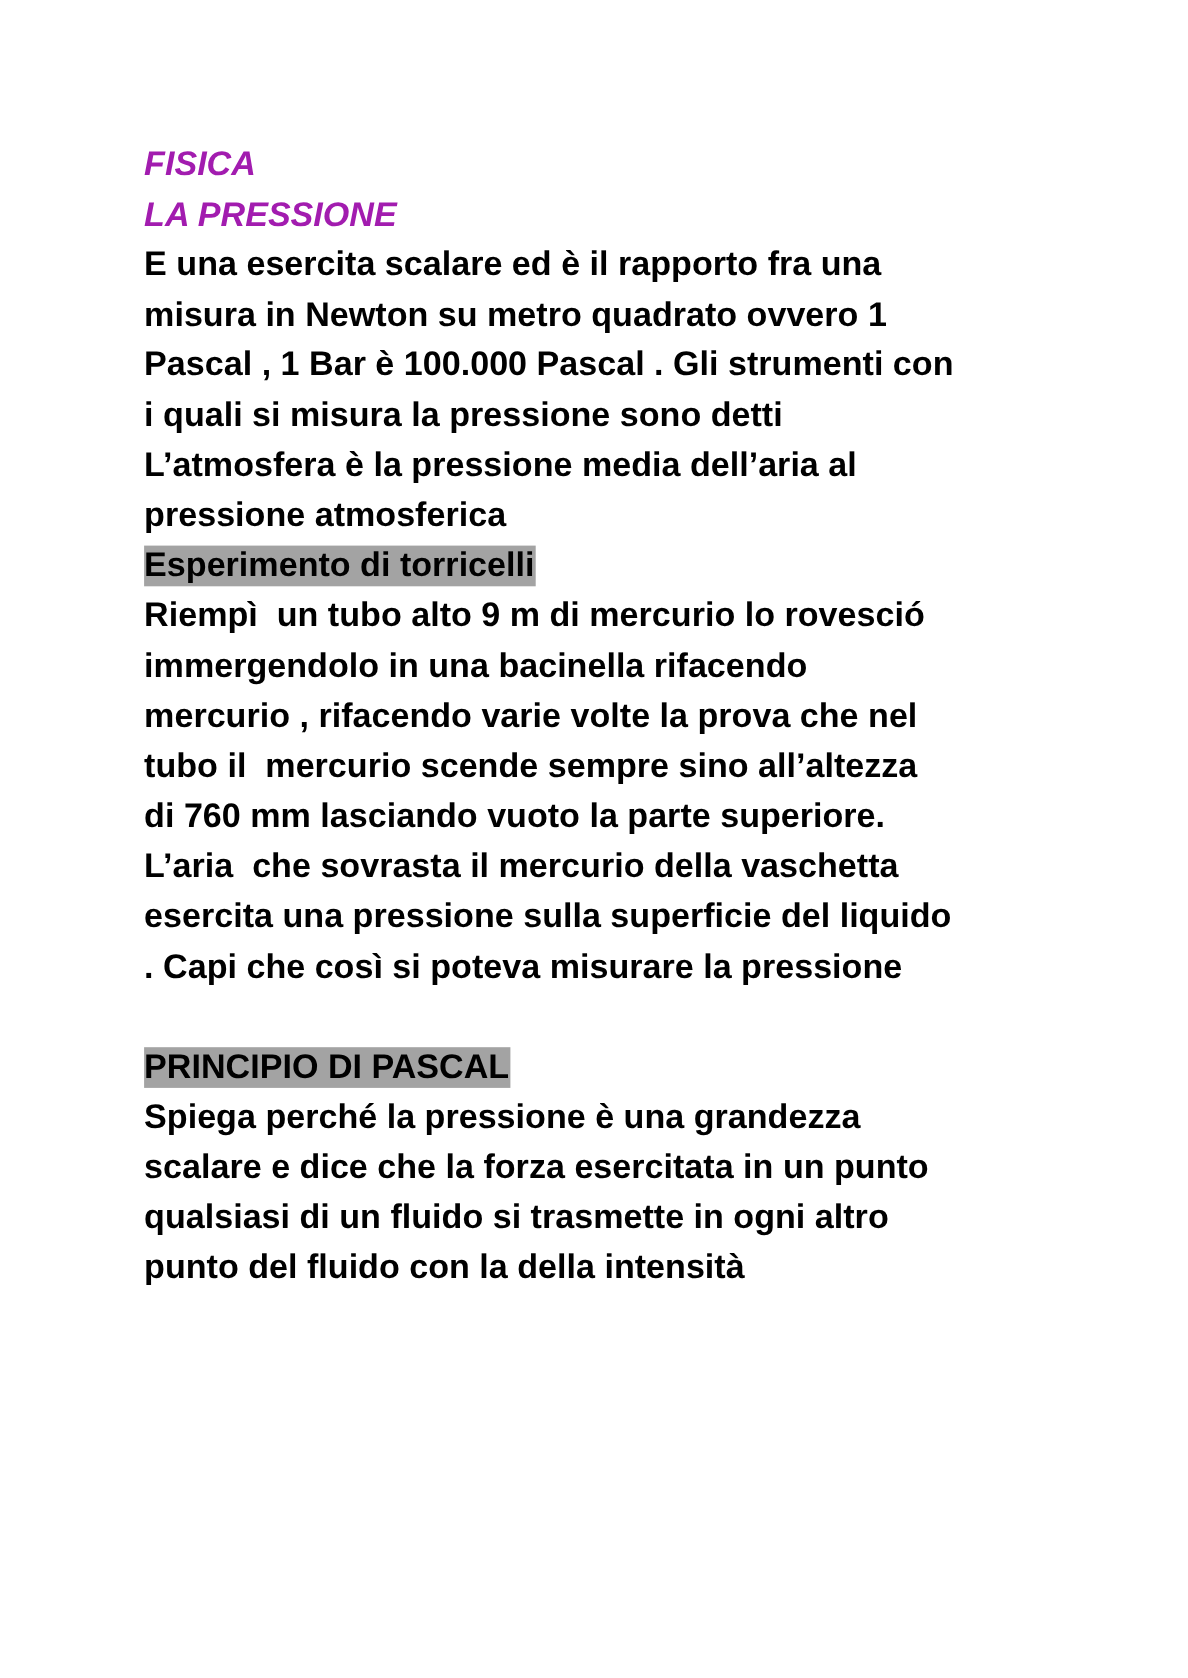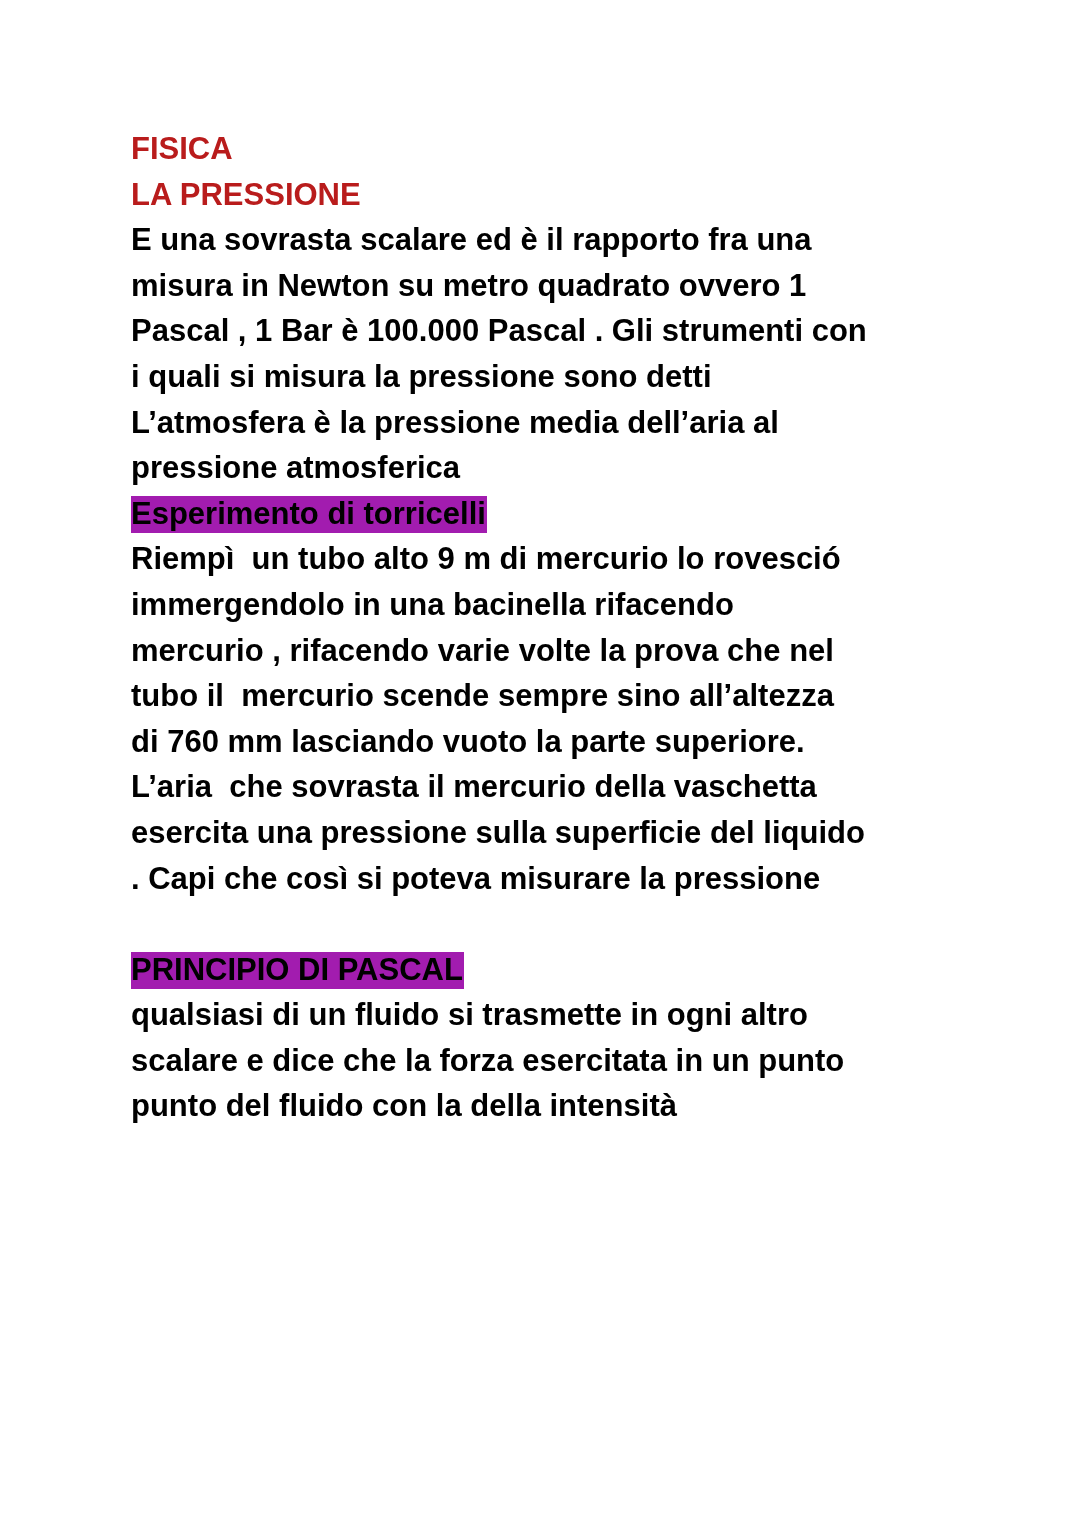--- a/index.html
+++ b/index.html
@@ -18,45 +18,46 @@
       left: 131px;
       top: 126px;
       width: 860px;
       font-family: "Liberation Sans", sans-serif;
       font-weight: bold;
       font-size: 31px;
       line-height: 45.6px;
       color: #000000;
     }
     .title {
-      color: #b91c1c;
+      color: #a21caf;
+      font-style: italic;
     }
     .line {
       display: block;
       white-space: pre;
       height: 45.6px;
     }
     .hl {
-      background: #a21caf;
+      background: #a3a3a3;
       padding: 0 1px 2px 0;
     }
     .blank {
       display: block;
       height: 45.6px;
     }
   </style>
 </head>
 <body>
 
 <div class="page">
   <span class="line title">FISICA</span>
   <span class="line title">LA PRESSIONE</span>
 
   <div>
-    <span class="line">E una sovrasta scalare ed è il rapporto fra una</span>
+    <span class="line">E una esercita scalare ed è il rapporto fra una</span>
     <span class="line">misura in Newton su metro quadrato ovvero 1</span>
     <span class="line">Pascal , 1 Bar è 100.000 Pascal . Gli strumenti con</span>
     <span class="line">i quali si misura la pressione sono detti</span>
     <span class="line">L’atmosfera è la pressione media dell’aria al</span>
     <span class="line">pressione atmosferica</span>
   </div>
 
   <div>
     <span class="line"><span class="hl">Esperimento di torricelli</span></span>
     <span class="line">Riempì  un tubo alto 9 m di mercurio lo rovesció</span>
@@ -66,17 +67,18 @@
     <span class="line">di 760 mm lasciando vuoto la parte superiore.</span>
     <span class="line">L’aria  che sovrasta il mercurio della vaschetta</span>
     <span class="line">esercita una pressione sulla superficie del liquido</span>
     <span class="line">. Capi che così si poteva misurare la pressione</span>
   </div>
 
   <span class="blank"></span>
 
   <div>
     <span class="line"><span class="hl">PRINCIPIO DI PASCAL</span></span>
+    <span class="line">Spiega perché la pressione è una grandezza</span>
+    <span class="line">scalare e dice che la forza esercitata in un punto</span>
     <span class="line">qualsiasi di un fluido si trasmette in ogni altro</span>
-    <span class="line">scalare e dice che la forza esercitata in un punto</span>
     <span class="line">punto del fluido con la della intensità</span>
   </div>
 </div>
 
 </body></html>

